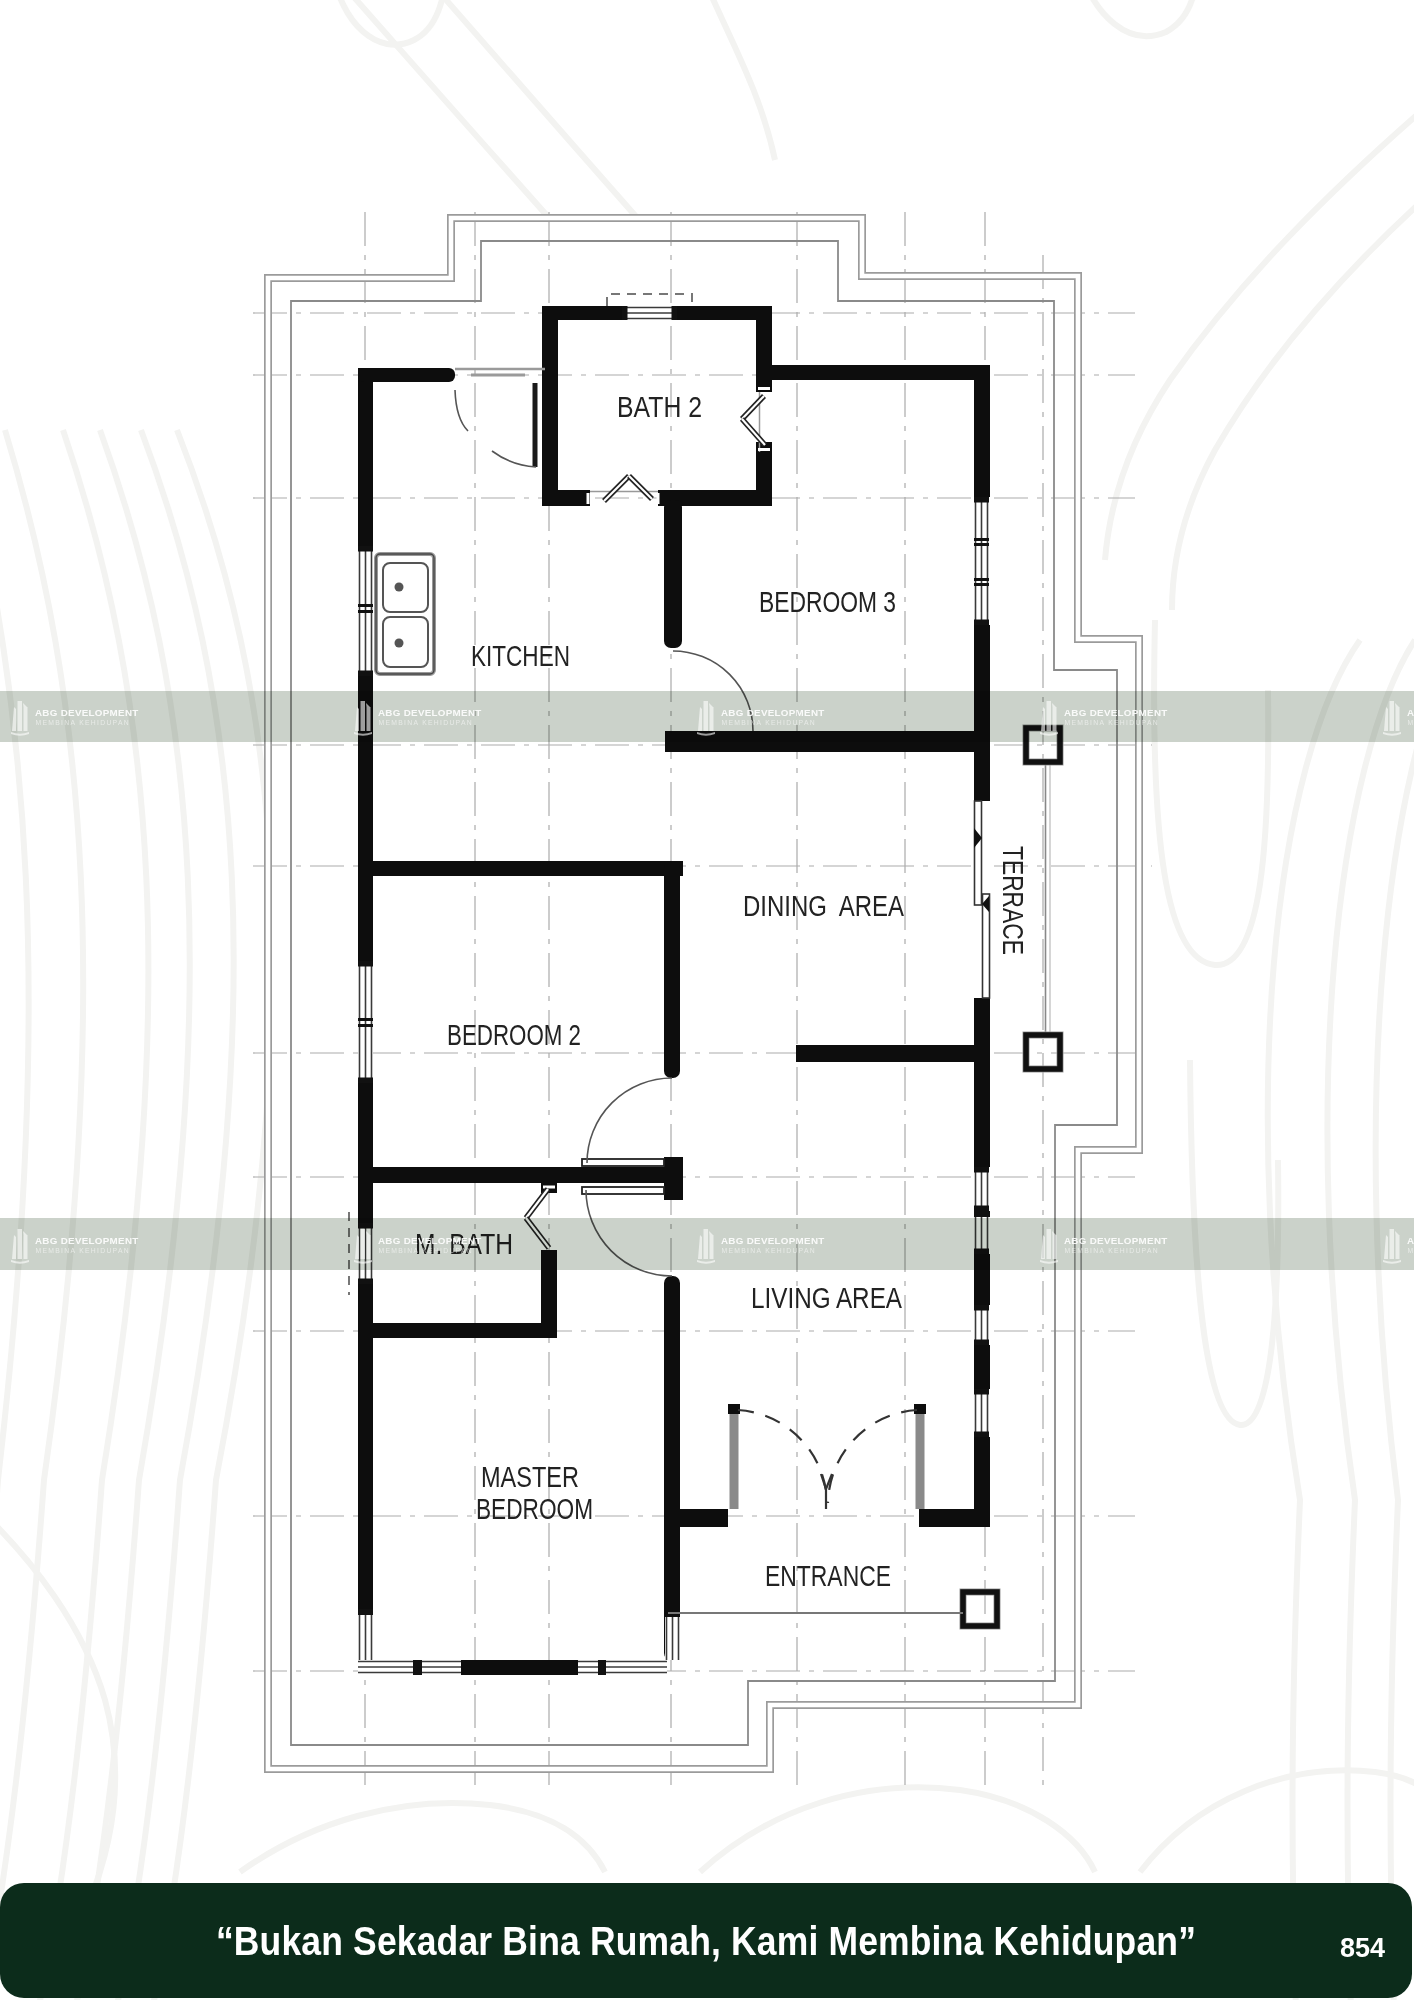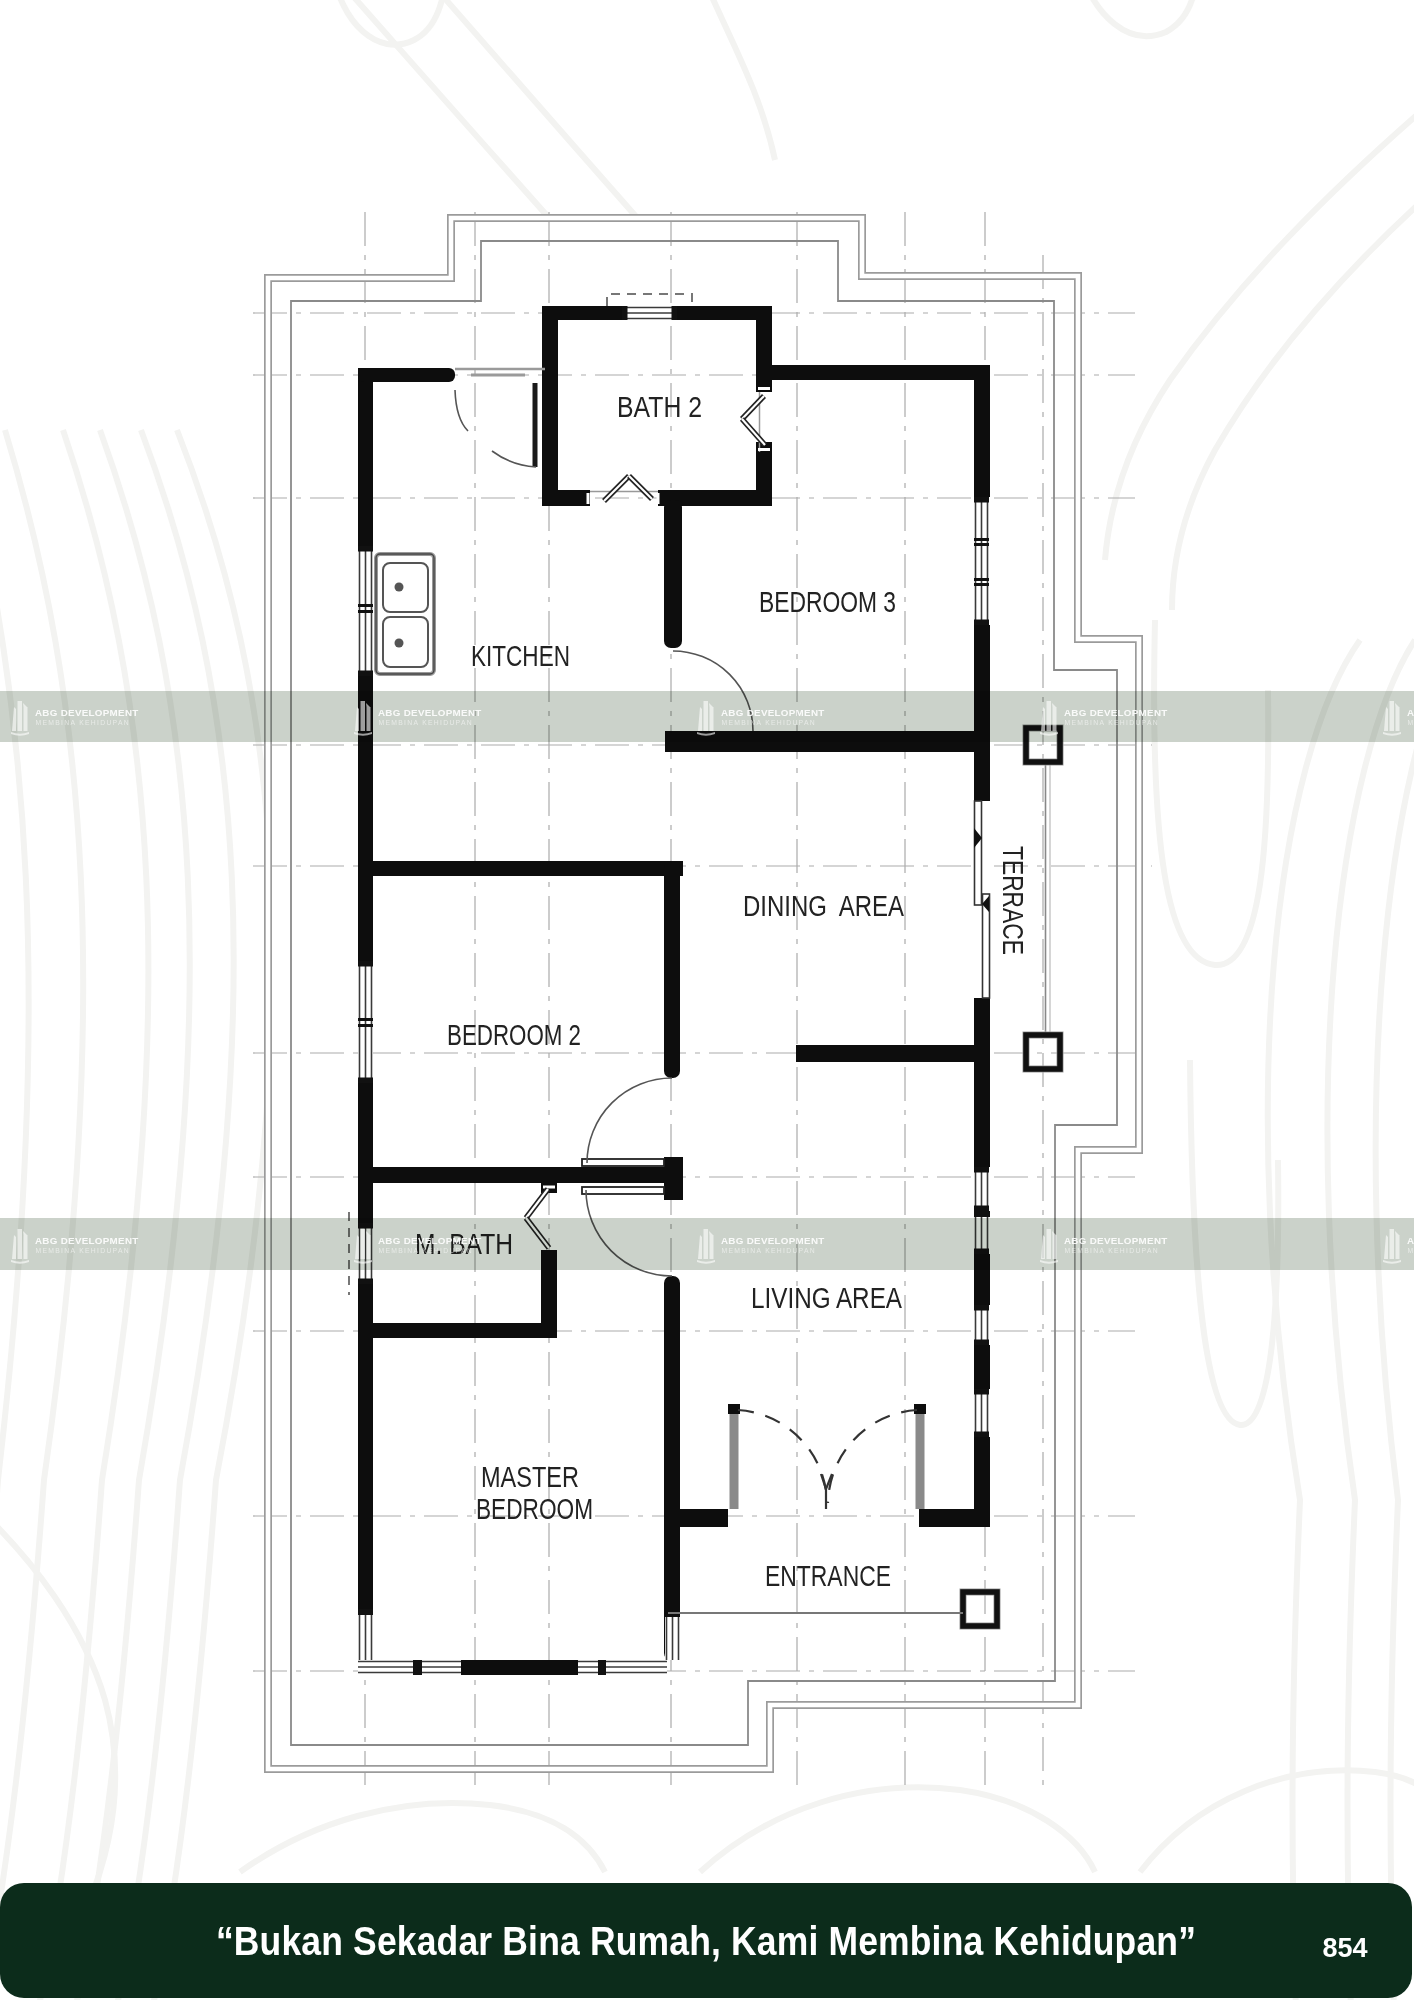--- a/index.html
+++ b/index.html
@@ -1,17 +1,17 @@
 <!DOCTYPE html>
 <html><head><meta charset="utf-8"><style>
 html,body{margin:0;padding:0;}
 body{width:1414px;height:2000px;background:#fff;font-family:"Liberation Sans",sans-serif;position:relative;overflow:hidden;}
 .bar{position:absolute;left:0px;top:1883px;width:1412px;height:115px;background:#0c2c1b;border-radius:24px;}
 .quote{position:absolute;left:0;top:1918px;width:1412px;text-align:center;color:#fff;font-weight:bold;font-size:41px;letter-spacing:0.2px;transform:scaleX(0.865);}
-.pnum{position:absolute;left:1305px;top:1933px;width:80px;text-align:center;color:#fff;font-weight:bold;font-size:27px;}
+.pnum{position:absolute;left:1305px;top:1933px;width:80px;text-align:right;color:#fff;font-weight:bold;font-size:27px;}
 </style></head><body>
 <svg width="1414" height="2000" viewBox="0 0 1414 2000" style="position:absolute;left:0;top:0">
 <g stroke="#f3f3f1" stroke-width="6" fill="none">
 <path d="M -41,430 C 29,700 54,1000 -2,1480 C -18,1700 -38,1880 -66,2010"></path>
 <path d="M 5,430 C 87,700 112,1000 44,1480 C 28,1700 8,1880 -20,2010"></path>
 <path d="M 63,430 C 155,700 180,1000 102,1480 C 86,1700 66,1880 38,2010"></path>
 <path d="M 100,430 C 198,700 223,1000 139,1480 C 123,1700 103,1880 75,2010"></path>
 <path d="M 141,430 C 243,700 268,1000 180,1480 C 164,1700 144,1880 116,2010"></path>
 <path d="M 177,430 C 283,700 308,1000 216,1480 C 200,1700 180,1880 152,2010"></path>
 <path d="M 330,-30 C 480,140 620,300 740,430 C 800,495 830,540 850,600"></path>

